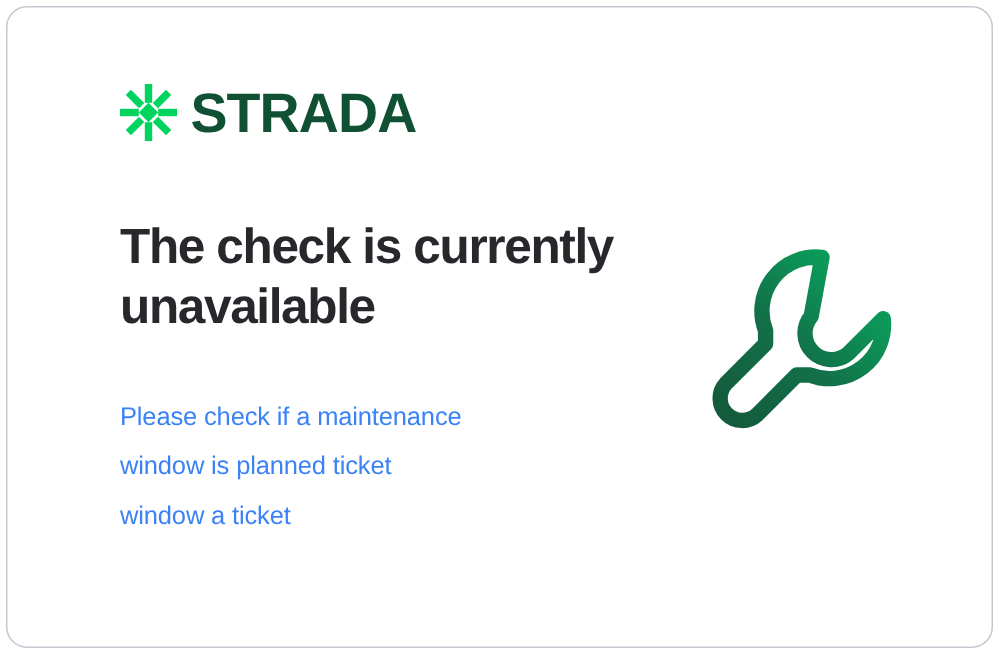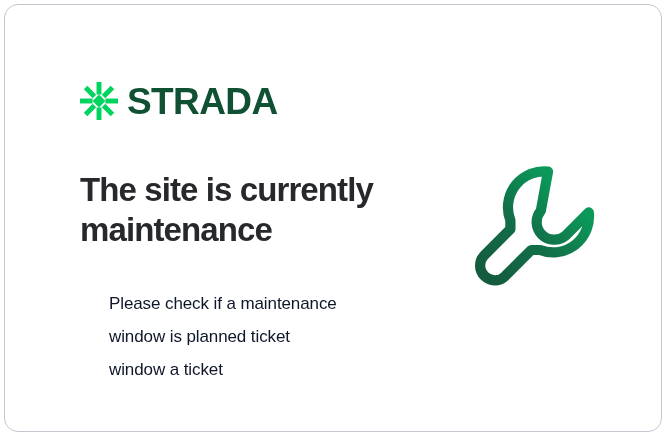--- a/index.html
+++ b/index.html
@@ -33,21 +33,21 @@
     height: 428px;
     background: #ffffff;
     border: 1px solid #c3c7cf;
     border-radius: 14px;
   }
 
   
   .content {
     position: absolute;
     left: 80px;
-    top: 78px;
+    top: 52px;
     width: 360px;
   }
 
   
   .brand {
     display: flex;
     align-items: center;
     gap: 9px;
     height: 46px;
   }
@@ -80,23 +80,22 @@
     max-width: 340px;
   }
 
   
   .body-copy {
     margin-top: 36px;
     font-size: 17px;
     font-weight: 400;
     line-height: 1.95;
     letter-spacing: -0.1px;
-    color: #0f172a;
+    color: #3b82f6;
     max-width: 300px;
-    margin-left: 29px;
   }
 
   .body-copy .line { display: block; }
 
   
   .illustration {
     position: absolute;
     right: 50px;
     top: 146px;
     width: 160px;
@@ -130,21 +129,21 @@
             <rect x="43.5" y="-2" width="13" height="33" transform="rotate(-45 50 50) translate(0 2)"></rect>
             <rect x="43.5" y="69" width="13" height="33" transform="rotate(-45 50 50) translate(0 -2)"></rect>
 
             <rect x="38" y="38" width="24" height="24" transform="rotate(45 50 50)"></rect>
           </g>
         </svg>
       </span>
       <span class="brand-word">STRADA</span>
     </div>
 
-    <h1 class="headline">The site is currently maintenance</h1>
+    <h1 class="headline">The check is currently unavailable</h1>
 
     <p class="body-copy">
       <span class="line">Please check if a maintenance</span>
       <span class="line">window is planned ticket</span>
       <span class="line">window a ticket</span>
     </p>
 
   </div>
 
   <div class="illustration">

